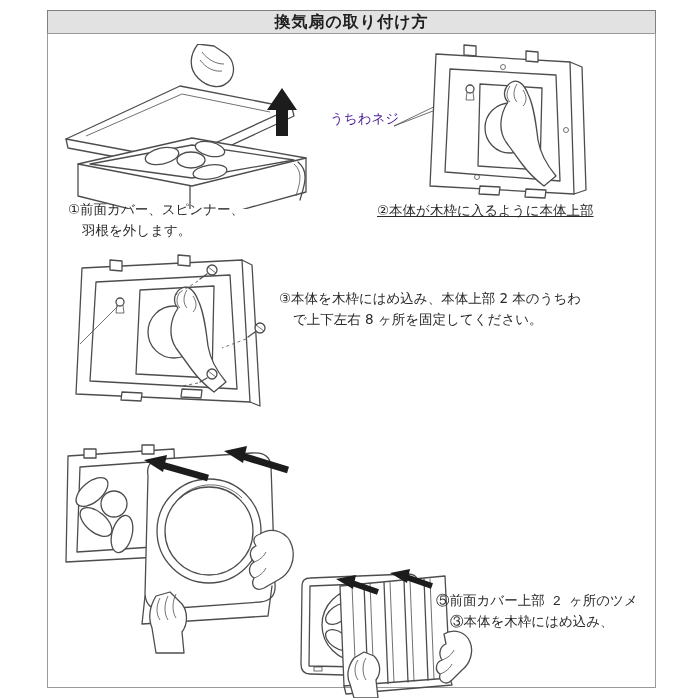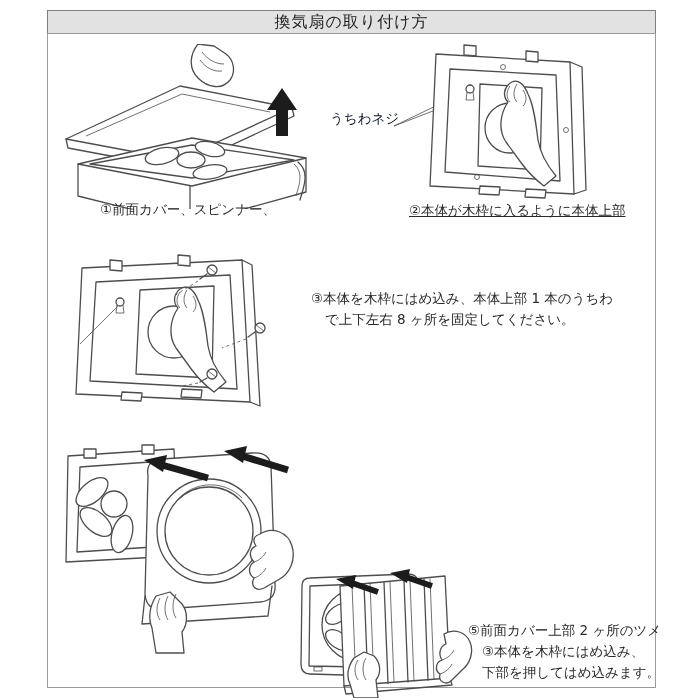--- a/index.html
+++ b/index.html
@@ -7,30 +7,30 @@
     position:relative;width:700px;height:700px;overflow:hidden;
     background:#ffffff;
     font-family:"DejaVu Sans","Liberation Sans",sans-serif;
     color:#2a2a2a;
   }
   .header-bar{
     position:absolute;left:47px;top:10px;width:609px;height:24px;
     background:#e2e2e2;border:1px solid #7f7f7f;box-sizing:border-box;
     display:flex;align-items:center;justify-content:center;
   }
-  .header-bar .title{font-size:16px;font-weight:normal;letter-spacing:1px;color:#1f1f1f;}
+  .header-bar .title{font-size:16px;font-weight:bold;letter-spacing:1px;color:#1f1f1f;}
   .content-box{
     position:absolute;left:47px;top:33px;width:609px;height:655px;
     border:1px solid #9a9a9a;box-sizing:border-box;background:#ffffff;
   }
   .abs{position:absolute;}
   .step-text{font-size:13.5px;line-height:21px;color:#2a2a2a;}
-  .step-text > div{white-space:nowrap;margin-left:32px;}
+  .step-text > div{white-space:nowrap;}
   .step-text > div + div{padding-left:14px;}
-  .callout-label{font-size:13.5px;color:#0f172a;white-space:nowrap;}
+  .callout-label{font-size:13.5px;color:#4c1d95;white-space:nowrap;}
   svg{display:block;}
   .ink{stroke:#4d4d4d;stroke-width:1.3;fill:none;stroke-linejoin:round;stroke-linecap:round;}
   .ink-thin{stroke:#4d4d4d;stroke-width:0.8;fill:none;}
   .paper{stroke:#4d4d4d;stroke-width:1.3;fill:#ffffff;stroke-linejoin:round;}
   .solid{fill:#1c1c1c;stroke:none;}
   .arrow-shaft{stroke:#1c1c1c;fill:none;}
 </style>
 </head>
 <body>
 
@@ -74,20 +74,21 @@
         </g>
 
         <path class="ink" d="M240,118 C252,128 246,142 242,156"></path>
         <path class="ink-thin" d="M236,120 C246,129 241,141 238,152"></path>
       </g>
     </svg>
   </div>
 
   <div class="abs step-text" style="left:68px;top:199px;">
     <div>①前面カバー、スピンナー、</div>
+    <div>羽根を外します。</div>
   </div>
 
   <div class="abs" style="left:330px;top:42px;width:300px;height:160px;">
     <div class="callout-label abs" style="left:0px;top:68px;">うちわネジ</div>
     <svg width="300" height="160" viewBox="0 0 300 160" class="abs" style="left:0;top:0;">
 
       <g>
         <line class="ink-thin" x1="64" y1="84" x2="114" y2="60"></line>
         <line class="ink-thin" x1="64" y1="84" x2="160" y2="47"></line>
       </g>
@@ -159,21 +160,21 @@
         <line class="ink-thin" x1="184" y1="87" x2="160" y2="96" stroke-dasharray="3,3"></line>
         <circle class="paper" cx="150" cy="122" r="5"></circle>
         <line class="ink-thin" x1="146" y1="119" x2="154" y2="125"></line>
         <line class="ink" x1="145" y1="126" x2="138" y2="130"></line>
         <line class="ink-thin" x1="136" y1="131" x2="120" y2="134" stroke-dasharray="3,3"></line>
       </g>
     </svg>
   </div>
 
   <div class="abs step-text" style="left:279px;top:288px;">
-    <div>③本体を木枠にはめ込み、本体上部 1 本のうちわ</div>
+    <div>③本体を木枠にはめ込み、本体上部 2 本のうちわ</div>
     <div>で上下左右 8 ヶ所を固定してください。</div>
   </div>
 
   <div class="abs" style="left:56px;top:436px;">
     <svg width="240" height="218" viewBox="0 0 240 218">
 
       <g>
         <polygon class="paper" points="12,20 118,13 122,120 10,126"></polygon>
         <polygon class="ink" points="24,31 108,25 112,110 21,116" fill="none"></polygon>
         <polygon class="paper" points="28,13 40,13 40,22 28,22"></polygon>
@@ -260,19 +261,18 @@
         <path class="ink-thin" d="M86,90 C82,96 82,106 86,112"></path>
       </g>
       <g>
         <path class="paper" d="M164,66 C174,60 186,64 190,74 C194,84 190,96 182,102 L172,112 C166,118 158,114 160,106 C154,102 156,94 162,92 C158,86 160,78 166,76 Z"></path>
         <path class="ink-thin" d="M160,106 C166,104 170,100 172,96"></path>
         <path class="ink-thin" d="M162,92 C168,90 172,86 174,82"></path>
       </g>
     </svg>
   </div>
 
-  <div class="abs step-text" style="left:436px;top:620px;">
+  <div class="abs step-text" style="left:436px;top:591px;font-family:Liberation Mono, monospace;">
     <div>⑤前面カバー上部 2 ヶ所のツメ</div>
     <div>③本体を木枠にはめ込み、</div>
-    <div>下部を押してはめ込みます。</div>
   </div>
 
 </div>
 
 </body></html>

